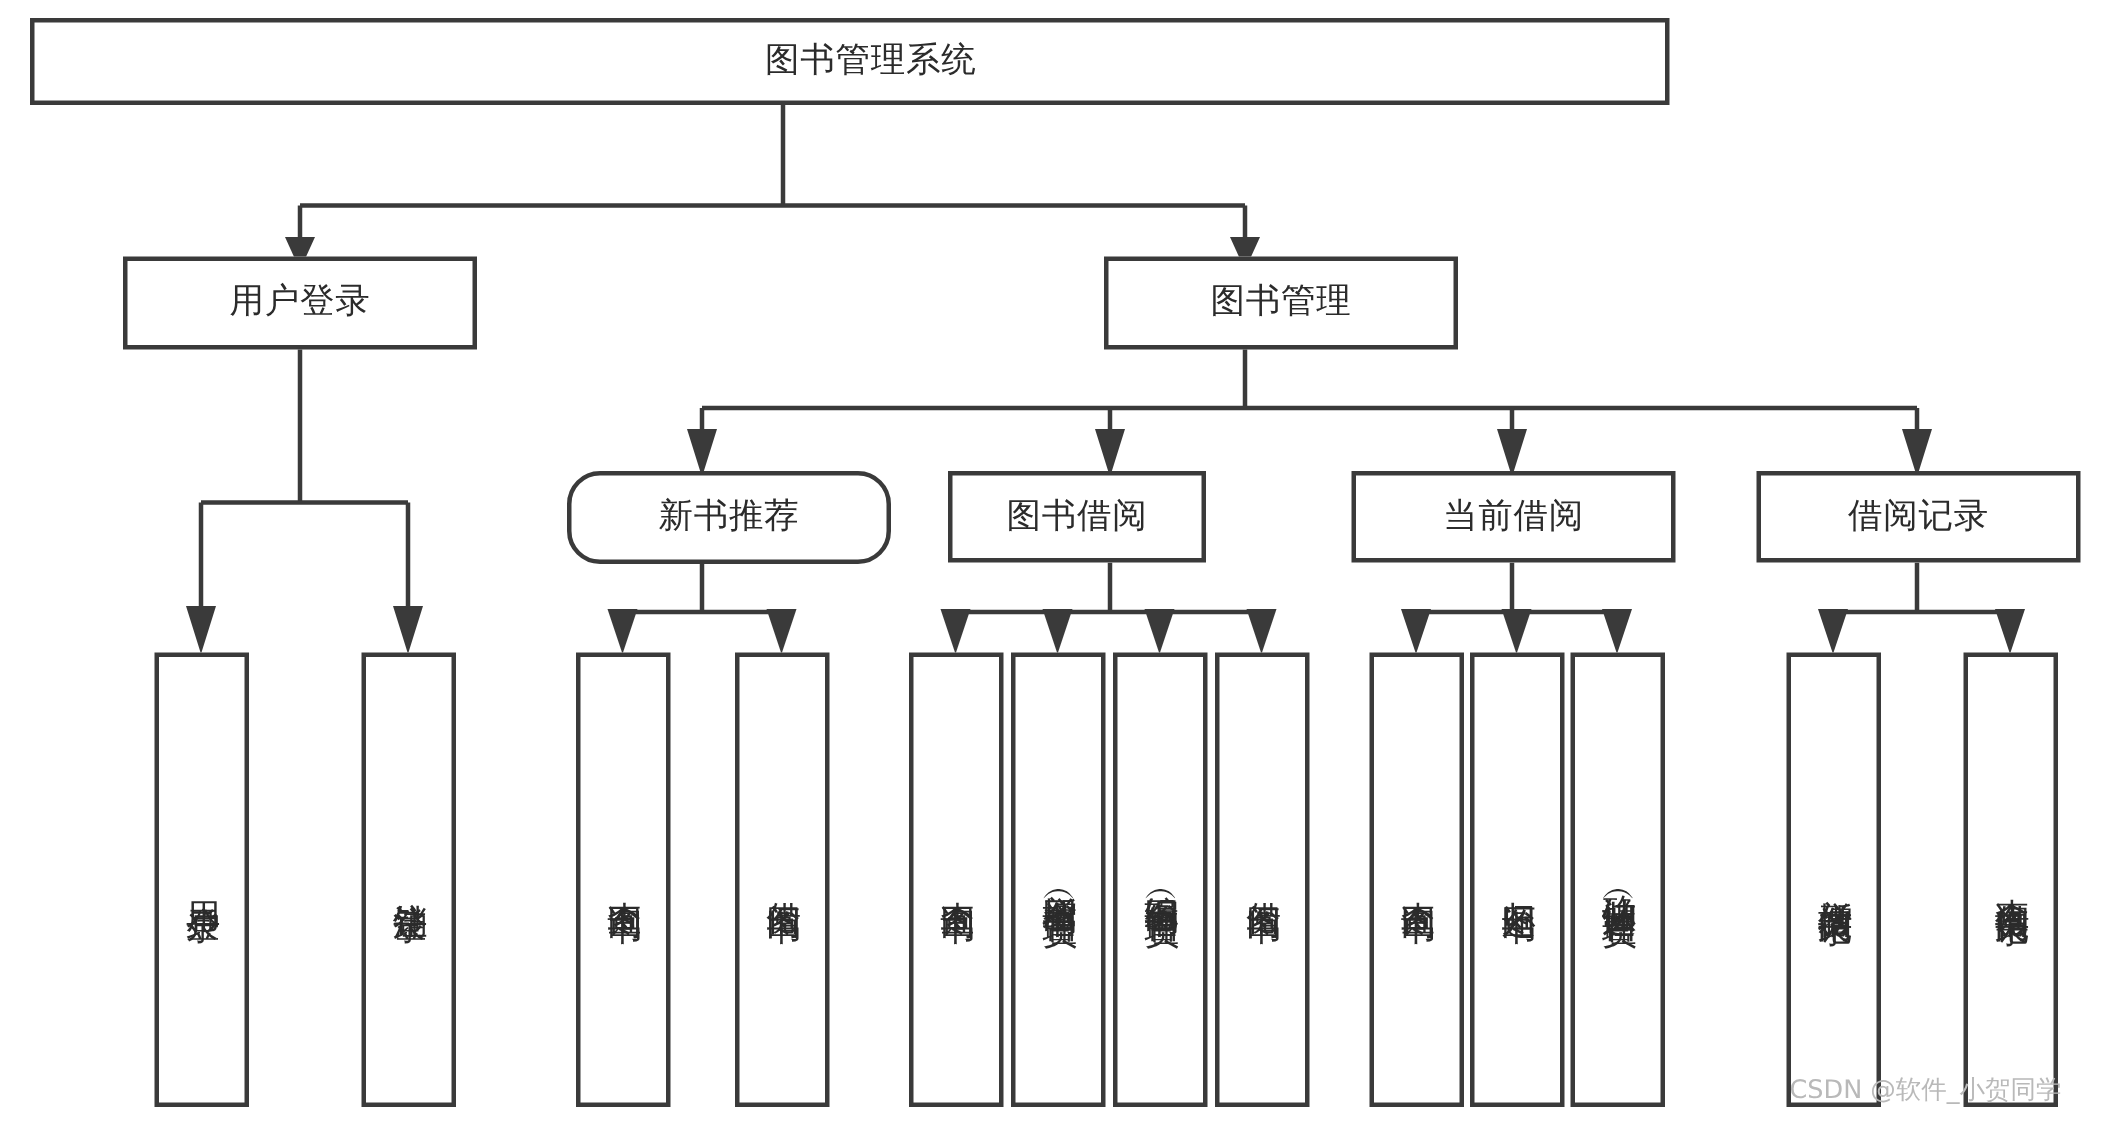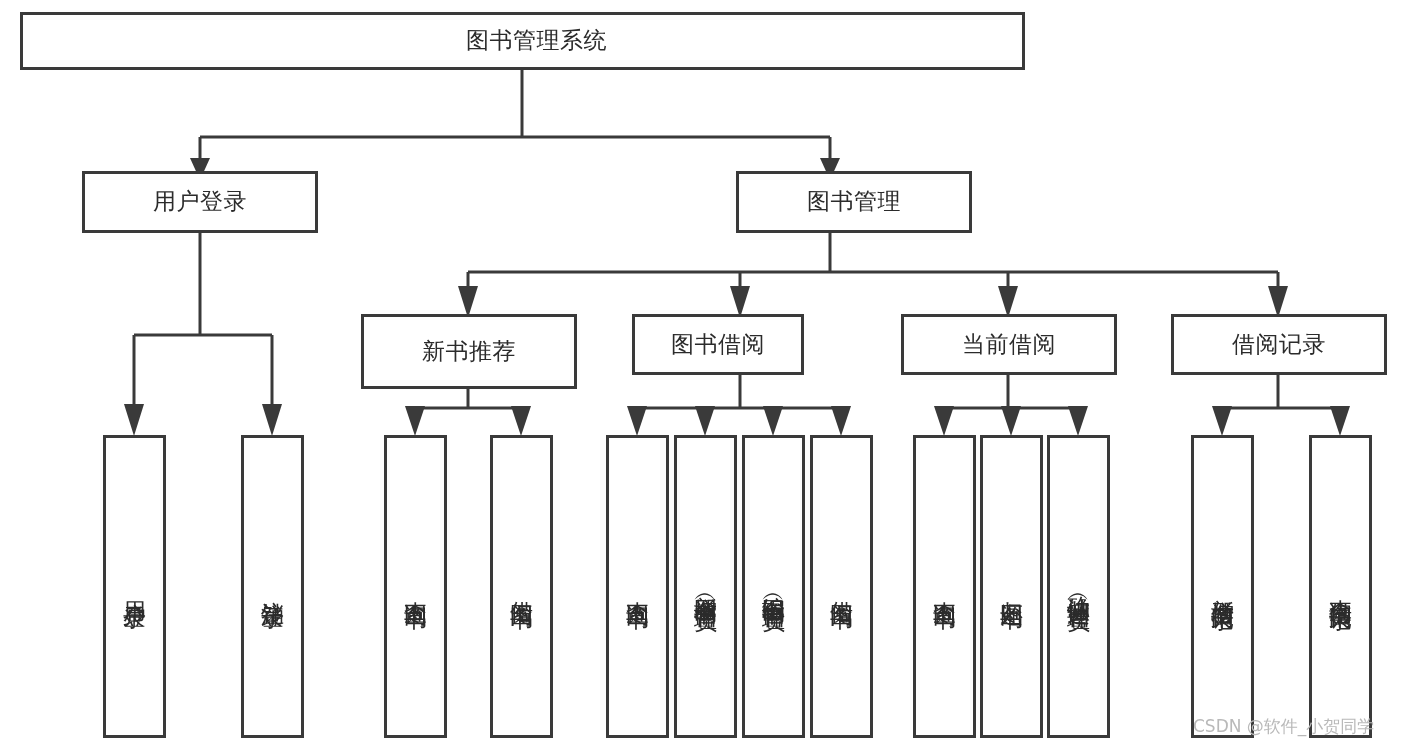--- a/index.html
+++ b/index.html
@@ -143,32 +143,32 @@
 
       <polygon points="934,406 954,406 944,436"></polygon>
       <polygon points="1001,406 1021,406 1011,436"></polygon>
       <polygon points="1068,406 1088,406 1078,436"></polygon>
 
       <polygon points="1212,406 1232,406 1222,436"></polygon>
       <polygon points="1330,406 1350,406 1340,436"></polygon>
     </g>
   </svg>
 
-  <div class="node-box" style="left:20px; top:12px; width:1005px; height:58px;padding-left:28px;">
+  <div class="node-box" style="left:20px; top:12px; width:1093px; height:58px;padding-left:28px;">
     <span class="node-label-h">图书管理系统</span>
   </div>
 
   <div class="node-box" style="left:82px; top:171px; width:236px; height:62px;">
     <span class="node-label-h">用户登录</span>
   </div>
   <div class="node-box" style="left:712px; top:171px; width:236px; height:62px;margin-left:24px;">
     <span class="node-label-h">图书管理</span>
   </div>
 
-  <div class="node-box" style="left:361px; top:314px; width:216px; height:75px;">
+  <div class="node-box" style="left:378px; top:314px; width:216px; height:62px;border-radius:22px;">
     <span class="node-label-h">新书推荐</span>
   </div>
   <div class="node-box" style="left:632px; top:314px; width:172px; height:61px;">
     <span class="node-label-h">图书借阅</span>
   </div>
   <div class="node-box" style="left:1171px; top:314px; width:216px; height:61px;">
     <span class="node-label-h">借阅记录</span>
   </div>
   <div class="node-box" style="left:901px; top:314px; width:216px; height:61px;">
     <span class="node-label-h">当前借阅</span>

